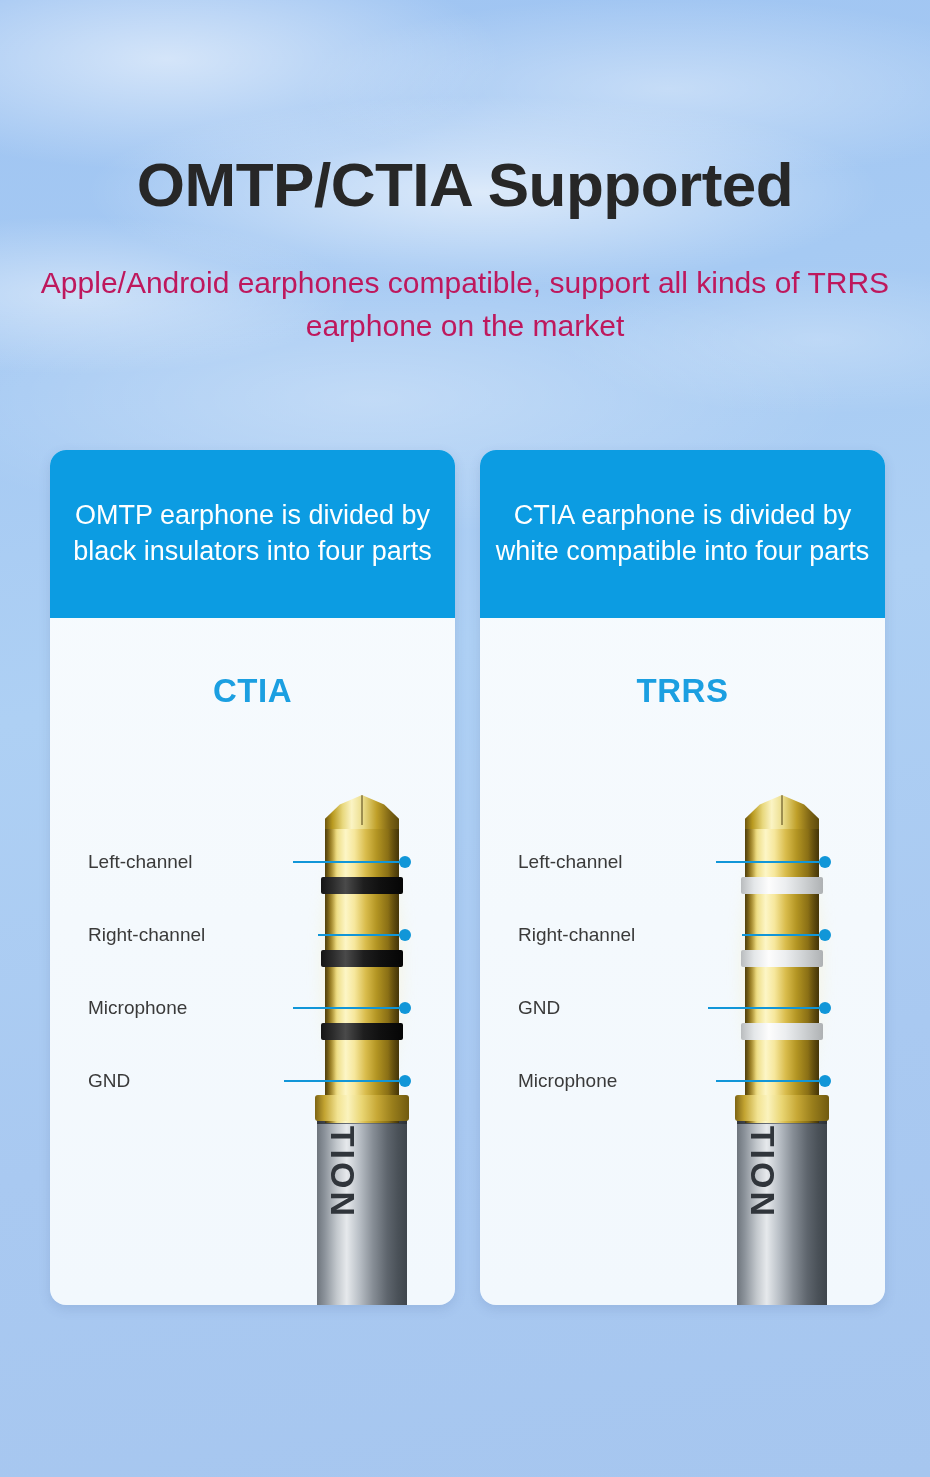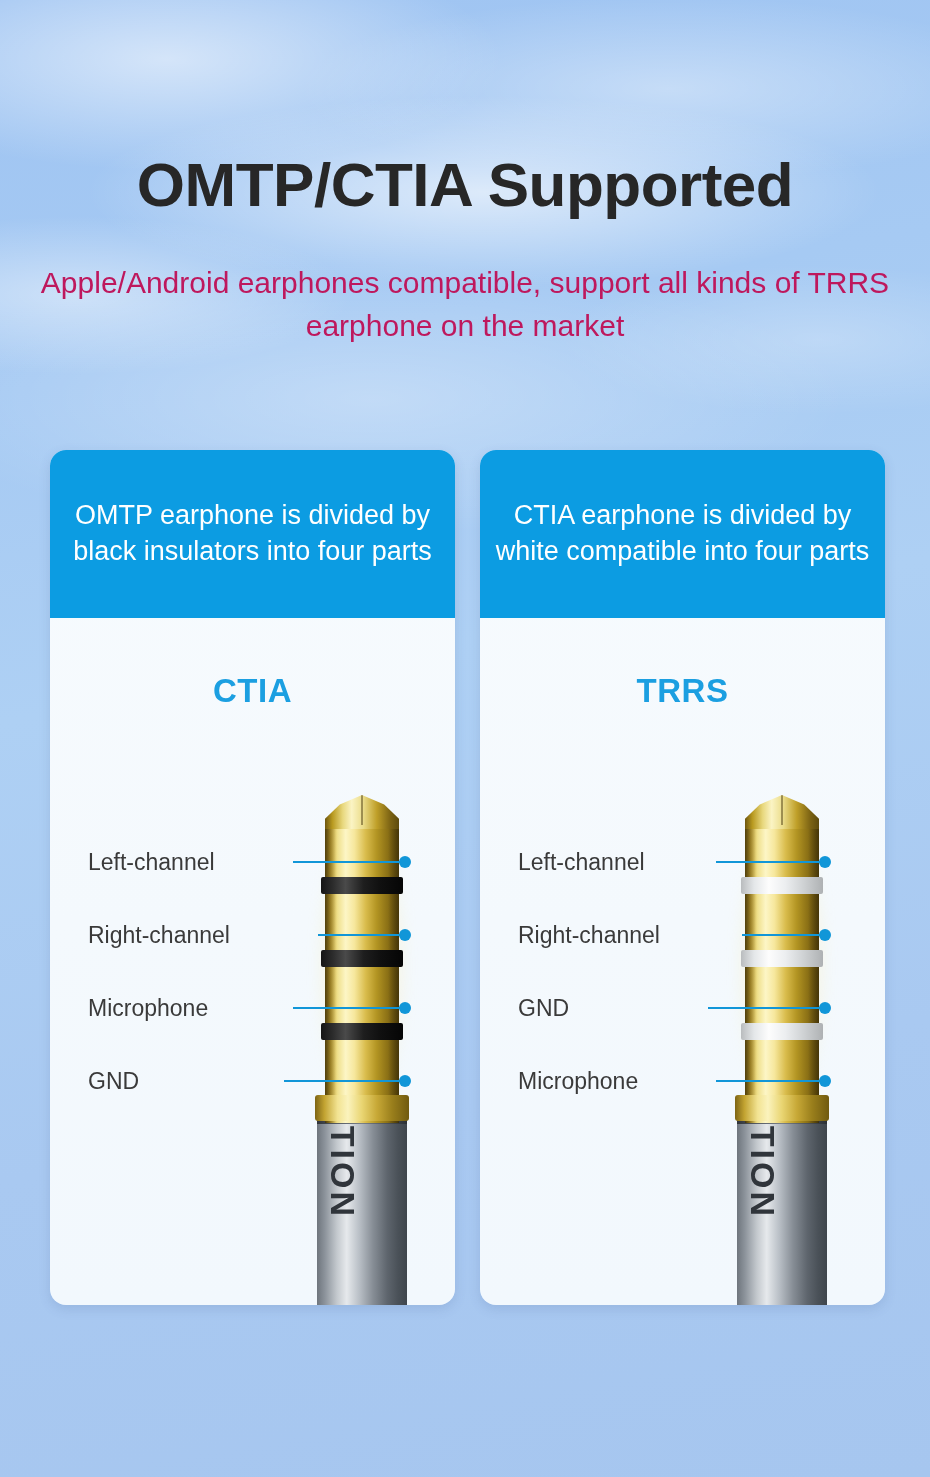--- a/index.html
+++ b/index.html
@@ -99,21 +99,21 @@
   .labels { position: absolute; left: 0; top: 0; width: 100%; height: 100%; }
 
   .callout {
     position: absolute;
     left: 38px;
     height: 32px;
     display: flex;
     align-items: center;
   }
   .callout .txt {
-    font-size: 23px;
+    font-size: 19px;
     font-weight: 400;
     color: #3a3a3a;
     white-space: nowrap;
   }
   .callout .lead {
     position: absolute;
     height: 2px;
     background: #1196d8;
     top: 50%;
     margin-top: -1px;

